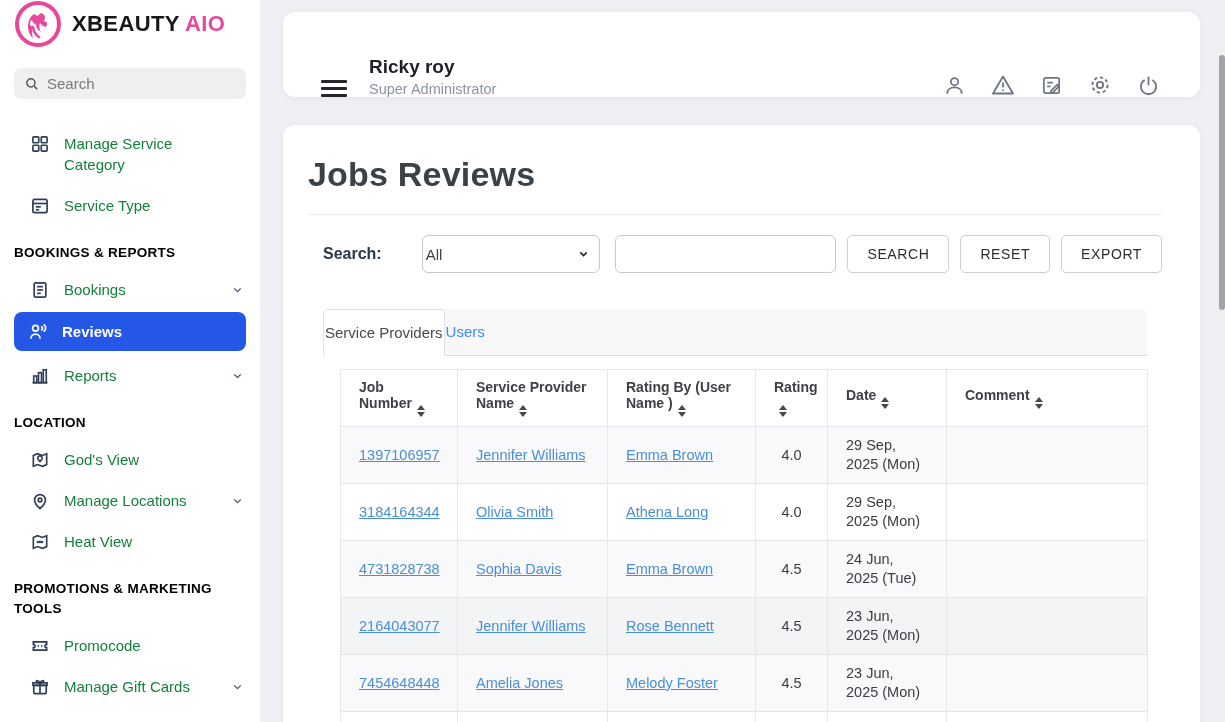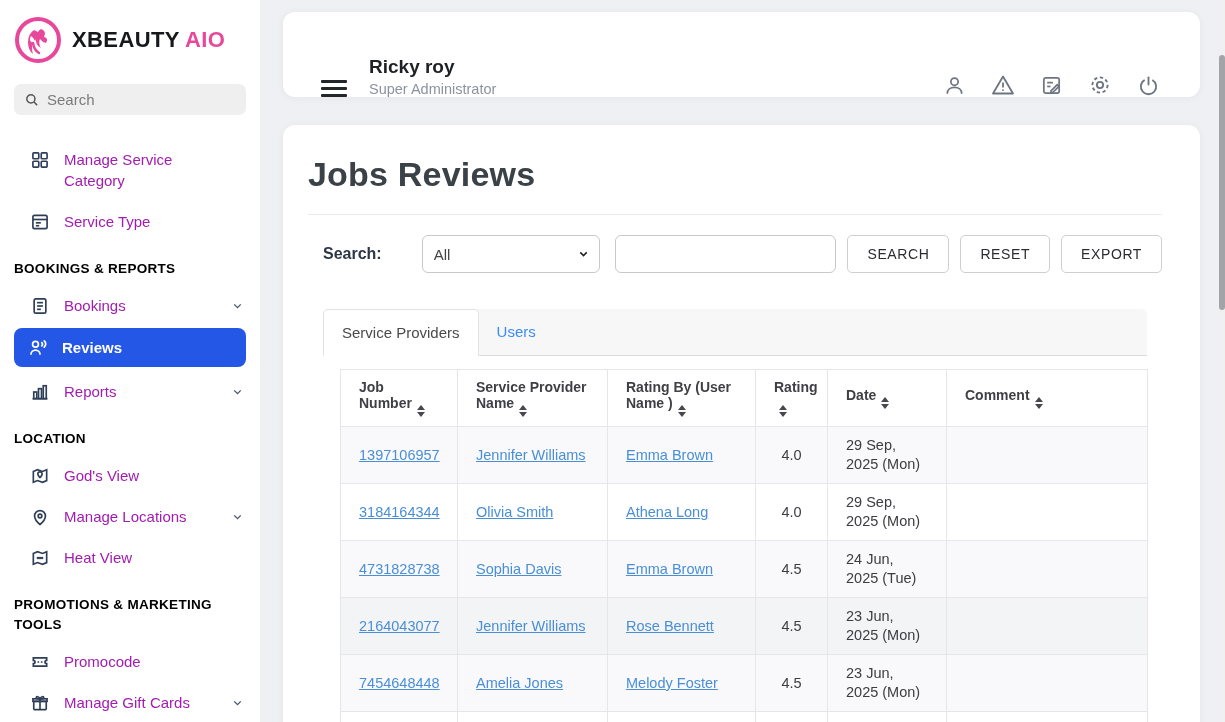--- a/index.html
+++ b/index.html
@@ -1,34 +1,34 @@
 <!DOCTYPE html>
 <html><head>
 <meta charset="utf-8">
 <style>
   * { margin:0; padding:0; box-sizing:border-box; }
   html,body { width:1225px; height:722px; overflow:hidden; }
   body { background:#eef0f3; font-family:"Liberation Sans", sans-serif; color:#33415c; }
 
   
   .sidebar { position:fixed; left:0; top:0; width:260px; height:722px; background:#fff; z-index:5; }
-  .logo-row { display:flex; align-items:center; gap:10px; padding:16px 14px 10px 14px; }
+  .logo-row { display:flex; align-items:center; gap:10px; padding:0 14px 10px 14px; }
   .logo-badge { width:48px; height:48px; flex:0 0 48px; }
   .logo-text { font-size:22px; font-weight:800; color:#17181c; letter-spacing:.4px; white-space:nowrap; }
   .logo-text .accent { color:#e8489b; margin-left:5px; }
   .side-search { margin:10px 14px 0 14px; height:31px; background:#efefef; border-radius:7px;
                  display:flex; align-items:center; gap:8px; padding:0 10px; }
   .side-search svg { flex:0 0 15px; }
   .side-search input { border:none; background:transparent; outline:none; font-size:15px;
                        color:#333; width:100%; font-family:inherit; }
   .side-search input::placeholder { color:#7a7a7a; }
   .menu { padding-top:26px; }
   .menu-item { position:relative; display:flex; align-items:flex-start; gap:14px;
                padding:8px 34px 8px 30px; margin-bottom:4px; font-size:15px; line-height:21px;
-               color:#a21caf; cursor:pointer; }
+               color:#15803d; cursor:pointer; }
   .menu-item .mi-icon { flex:0 0 20px; height:20px; margin-top:1px; color:#2f3e57; }
   .menu-item .chev { position:absolute; right:16px; top:50%; transform:translateY(-50%); color:#4a5874; }
   .menu-item.active { background:#2457e5; color:#fff; margin:2px 14px 6px 14px; padding:9px 20px 9px 14px;
                       border-radius:8px; font-weight:600; }
   .menu-item.active .mi-icon { color:#fff; }
   .menu-section { font-size:13.5px; font-weight:700; color:#000000; letter-spacing:.3px;
                   padding:15px 20px 8px 14px; line-height:20px; }
 
   
   .main { margin-left:260px; height:722px; position:relative; }
@@ -44,35 +44,35 @@
 
   .content-card { margin:28px 25px 0 23px; background:#fff; border-radius:12px 12px 0 0;
                   box-shadow:0 1px 8px rgba(30,40,60,.05); padding:30px 38px 0 25px; height:600px; }
   .page-title { font-size:34px; font-weight:600; color:#3a4147; letter-spacing:.2px; }
   .title-divider { border-bottom:1px solid #ececf0; margin-top:20px; }
 
   .controls { display:flex; align-items:center; margin:20px 0 0 15px; }
   .search-label { font-size:16px; font-weight:700; color:#2d3748; }
   .select-wrap { position:relative; margin-left:40px; }
   .filter-select { appearance:none; -webkit-appearance:none; width:178px; height:38px;
-                   border:1px solid #c9c9cd; border-radius:6px; background:#fff; padding:0 28px 0 11px;
+                   border:1px solid #c9c9cd; border-radius:6px; background:#fff; padding:0 28px 0 3px;
                    font-size:15px; color:#444; font-family:inherit; outline:none; }
   .select-chev { position:absolute; right:10px; top:50%; transform:translateY(-50%);
                  pointer-events:none; color:#222; display:flex; }
   .search-input { margin-left:15px; width:250px; height:38px; border:1px solid #c9c9cd;
                   border-radius:6px; padding:0 10px; font-size:15px; font-family:inherit;
                   color:#333; outline:none; }
   .btn { margin-left:11px; height:38px; padding:0 19px; background:#fff; border:1px solid #cfcfd3;
          border-radius:5px; font-size:14px; letter-spacing:.6px; color:#2c2c30; font-family:inherit;
          cursor:pointer; font-weight:500; }
 
   .tabs-area { margin:36px 15px 0 15px; }
   .tab-strip { display:flex; background:#f7f7f8; border-radius:6px 6px 0 0;
                border-bottom:1px solid #dcdce0; }
-  .tab { padding:14px 18px; font-size:15px; cursor:pointer; }
+  .tab { padding:14px 1px; font-size:15px; cursor:pointer; }
   .tab.active { background:#fff; color:#4a4a4a; border:1px solid #e2e2e6; border-bottom:1px solid #fff;
                 border-radius:5px 5px 0 0; margin-bottom:-1px; }
   .tab.inactive { color:#3d8bf5; }
   .tab-content { padding:13px 15px 20px 17px; }
 
   table.reviews { border-collapse:collapse; width:100%; table-layout:fixed; }
   .reviews th, .reviews td { border:1px solid #e6e6ea; padding:9px 18px; vertical-align:middle; }
   .reviews th { font-size:14px; font-weight:700; color:#3f3f46; text-align:left; height:55px; }
   .reviews td { font-size:14.5px; color:#3c3c42; height:54px; }
   .col-job{width:117px} .col-prov{width:150px} .col-rate-by{width:148px}

